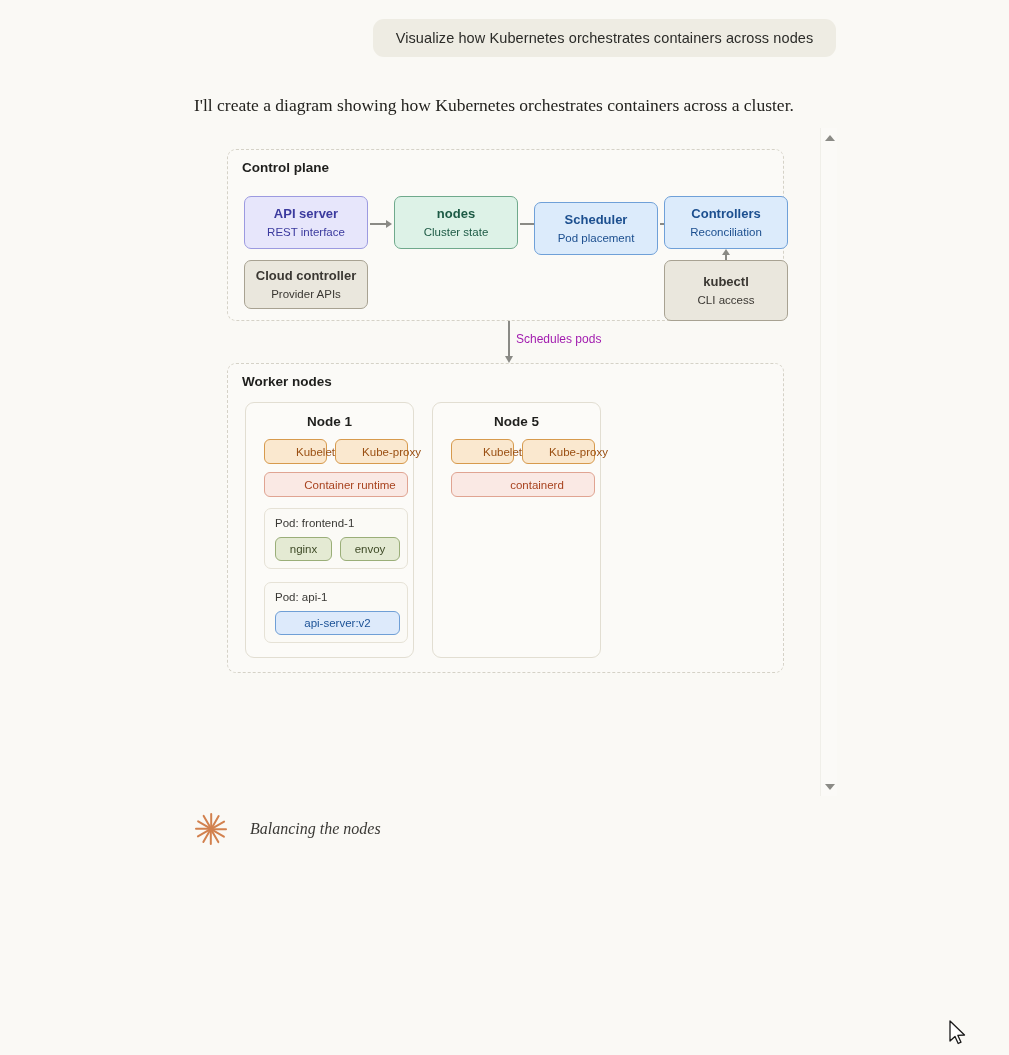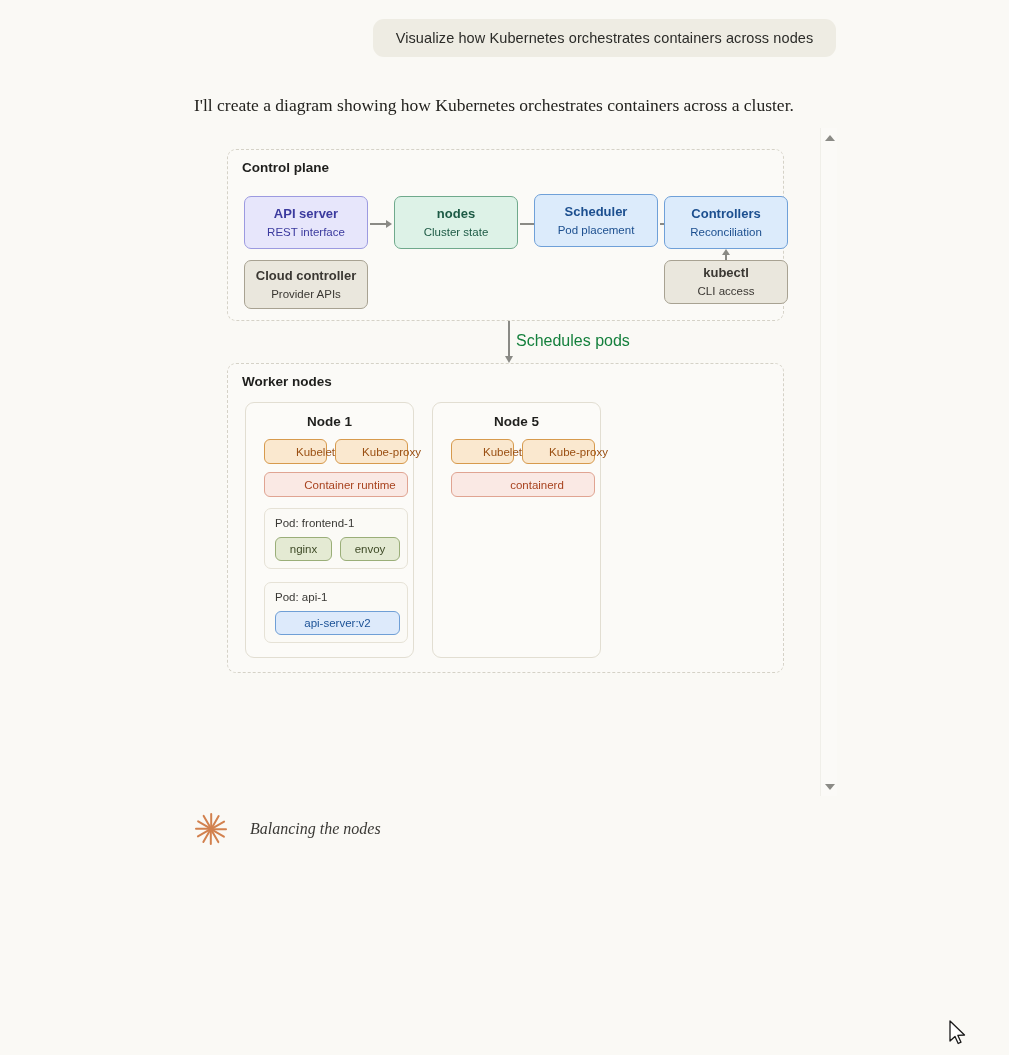--- a/index.html
+++ b/index.html
@@ -142,22 +142,22 @@
   .sched-arrow .line { width: 1.4px; background: #8a8a85; flex: 1; }
   .sched-arrow .head {
     width: 0; height: 0;
     border-left: 4px solid transparent;
     border-right: 4px solid transparent;
     border-top: 7px solid #8a8a85;
   }
   .sched-label {
     position: absolute;
     left: 322px; top: 204px;
-    font-size: 16px;
-    color: #15803d;
+    font-size: 12px;
+    color: #a21caf;
     white-space: nowrap;
   }
 
   
   .node-card {
     position: absolute;
     top: 38px;
     width: 169px; height: 256px;
     background: #fcfbf8;
     border: 1px solid #e2ded2;
@@ -271,21 +271,21 @@
       <div class="nbox green" style="left:166px; top:46px; width:124px; height:53px;">
         <div class="t">nodes</div>
         <div class="s">Cluster state</div>
       </div>
 
       <div class="harrow" style="left:292px; top:69px; width:22px;">
         <div class="line"></div>
           <div class="head"></div>
       </div>
 
-      <div class="nbox blue" style="left:306px; top:44px; width:124px; height:53px;text-align:center;">
+      <div class="nbox blue" style="left:306px; top:52px; width:124px; height:53px;text-align:center;">
         <div class="t">Scheduler</div>
         <div class="s">Pod placement</div>
       </div>
 
       <div class="harrow" style="left:432px; top:69px; width:22px;">
         <div class="line"></div>
           <div class="head"></div>
       </div>
 
       <div class="nbox blue" style="left:436px; top:46px; width:124px; height:53px;">
@@ -296,21 +296,21 @@
       <div class="nbox tan" style="left:16px; top:110px; width:124px; height:49px;">
         <div class="t">Cloud controller</div>
         <div class="s">Provider APIs</div>
       </div>
 
       <div class="varrow-up" style="left:493px; top:99px; height:12px;">
         <div class="head"></div>
           <div class="line"></div>
       </div>
 
-      <div class="nbox tan" style="left:436px; top:110px; width:124px; height:44px;">
+      <div class="nbox tan" style="left:436px; top:110px; width:124px; height:61px;">
         <div class="t">kubectl</div>
         <div class="s">CLI access</div>
       </div>
     </div>
 
     <div class="sched-arrow">
       <div class="line"></div>
         <div class="head"></div>
     </div>
     <div class="sched-label">Schedules pods</div>

